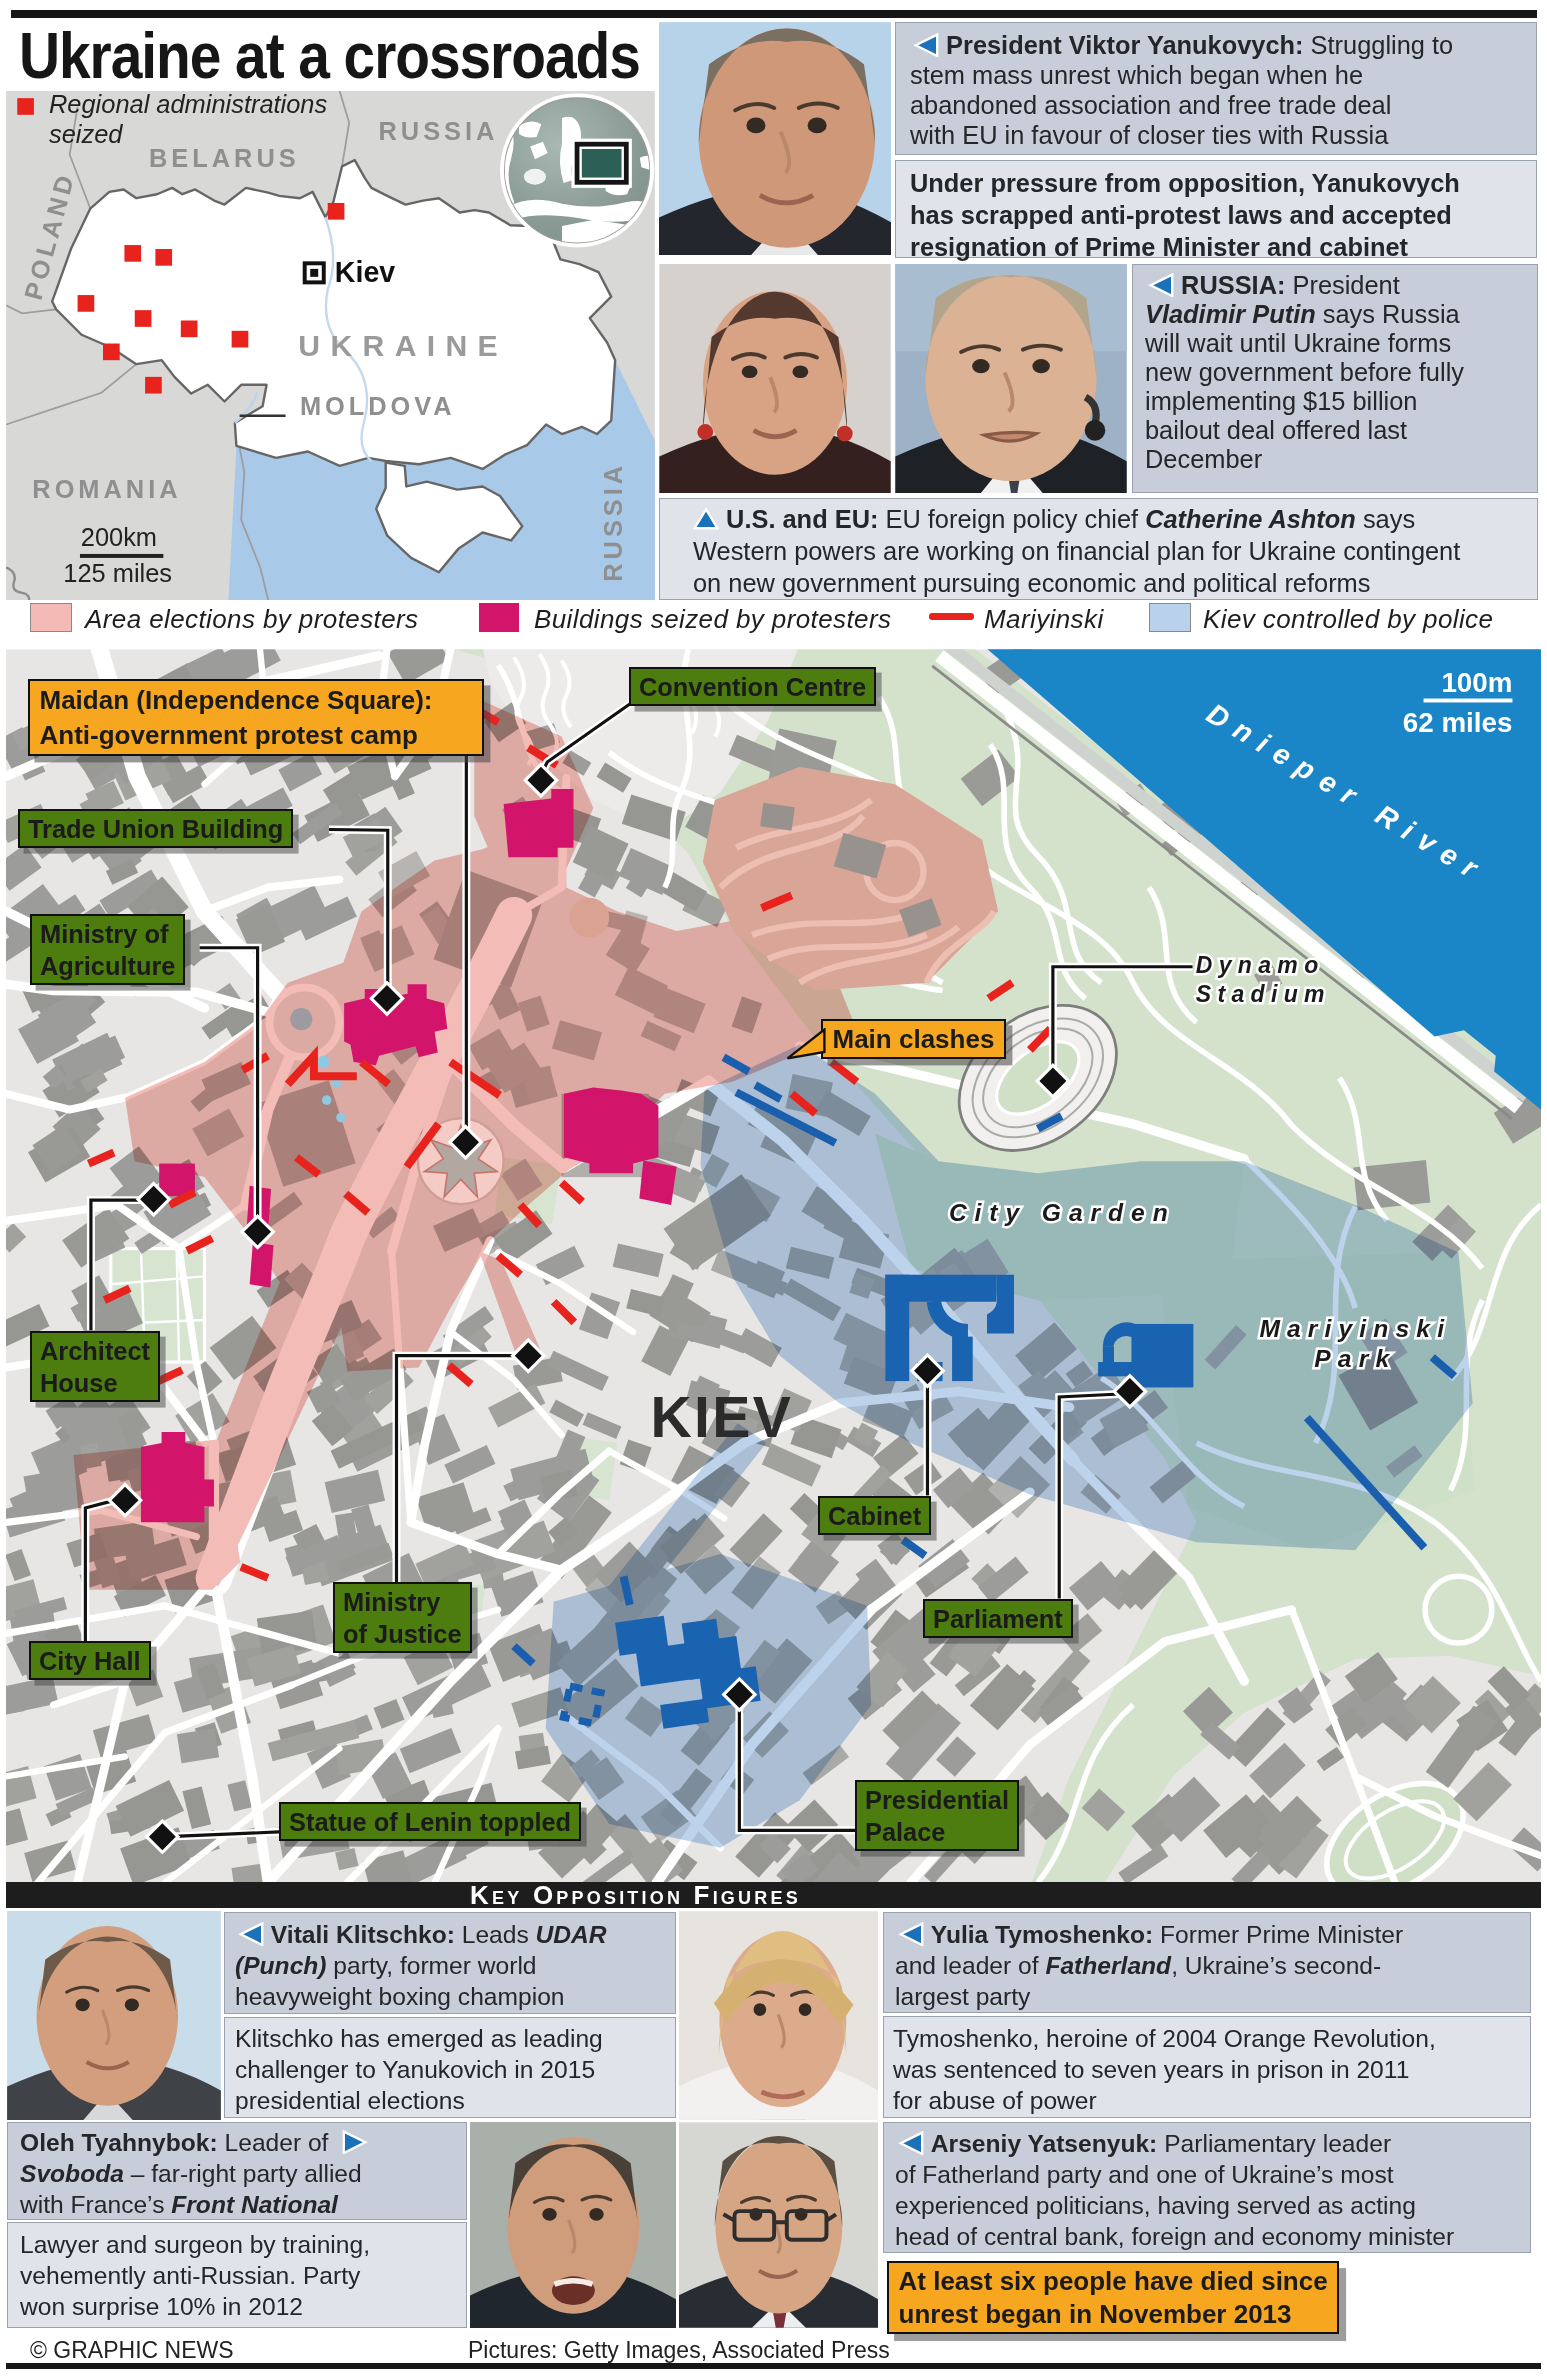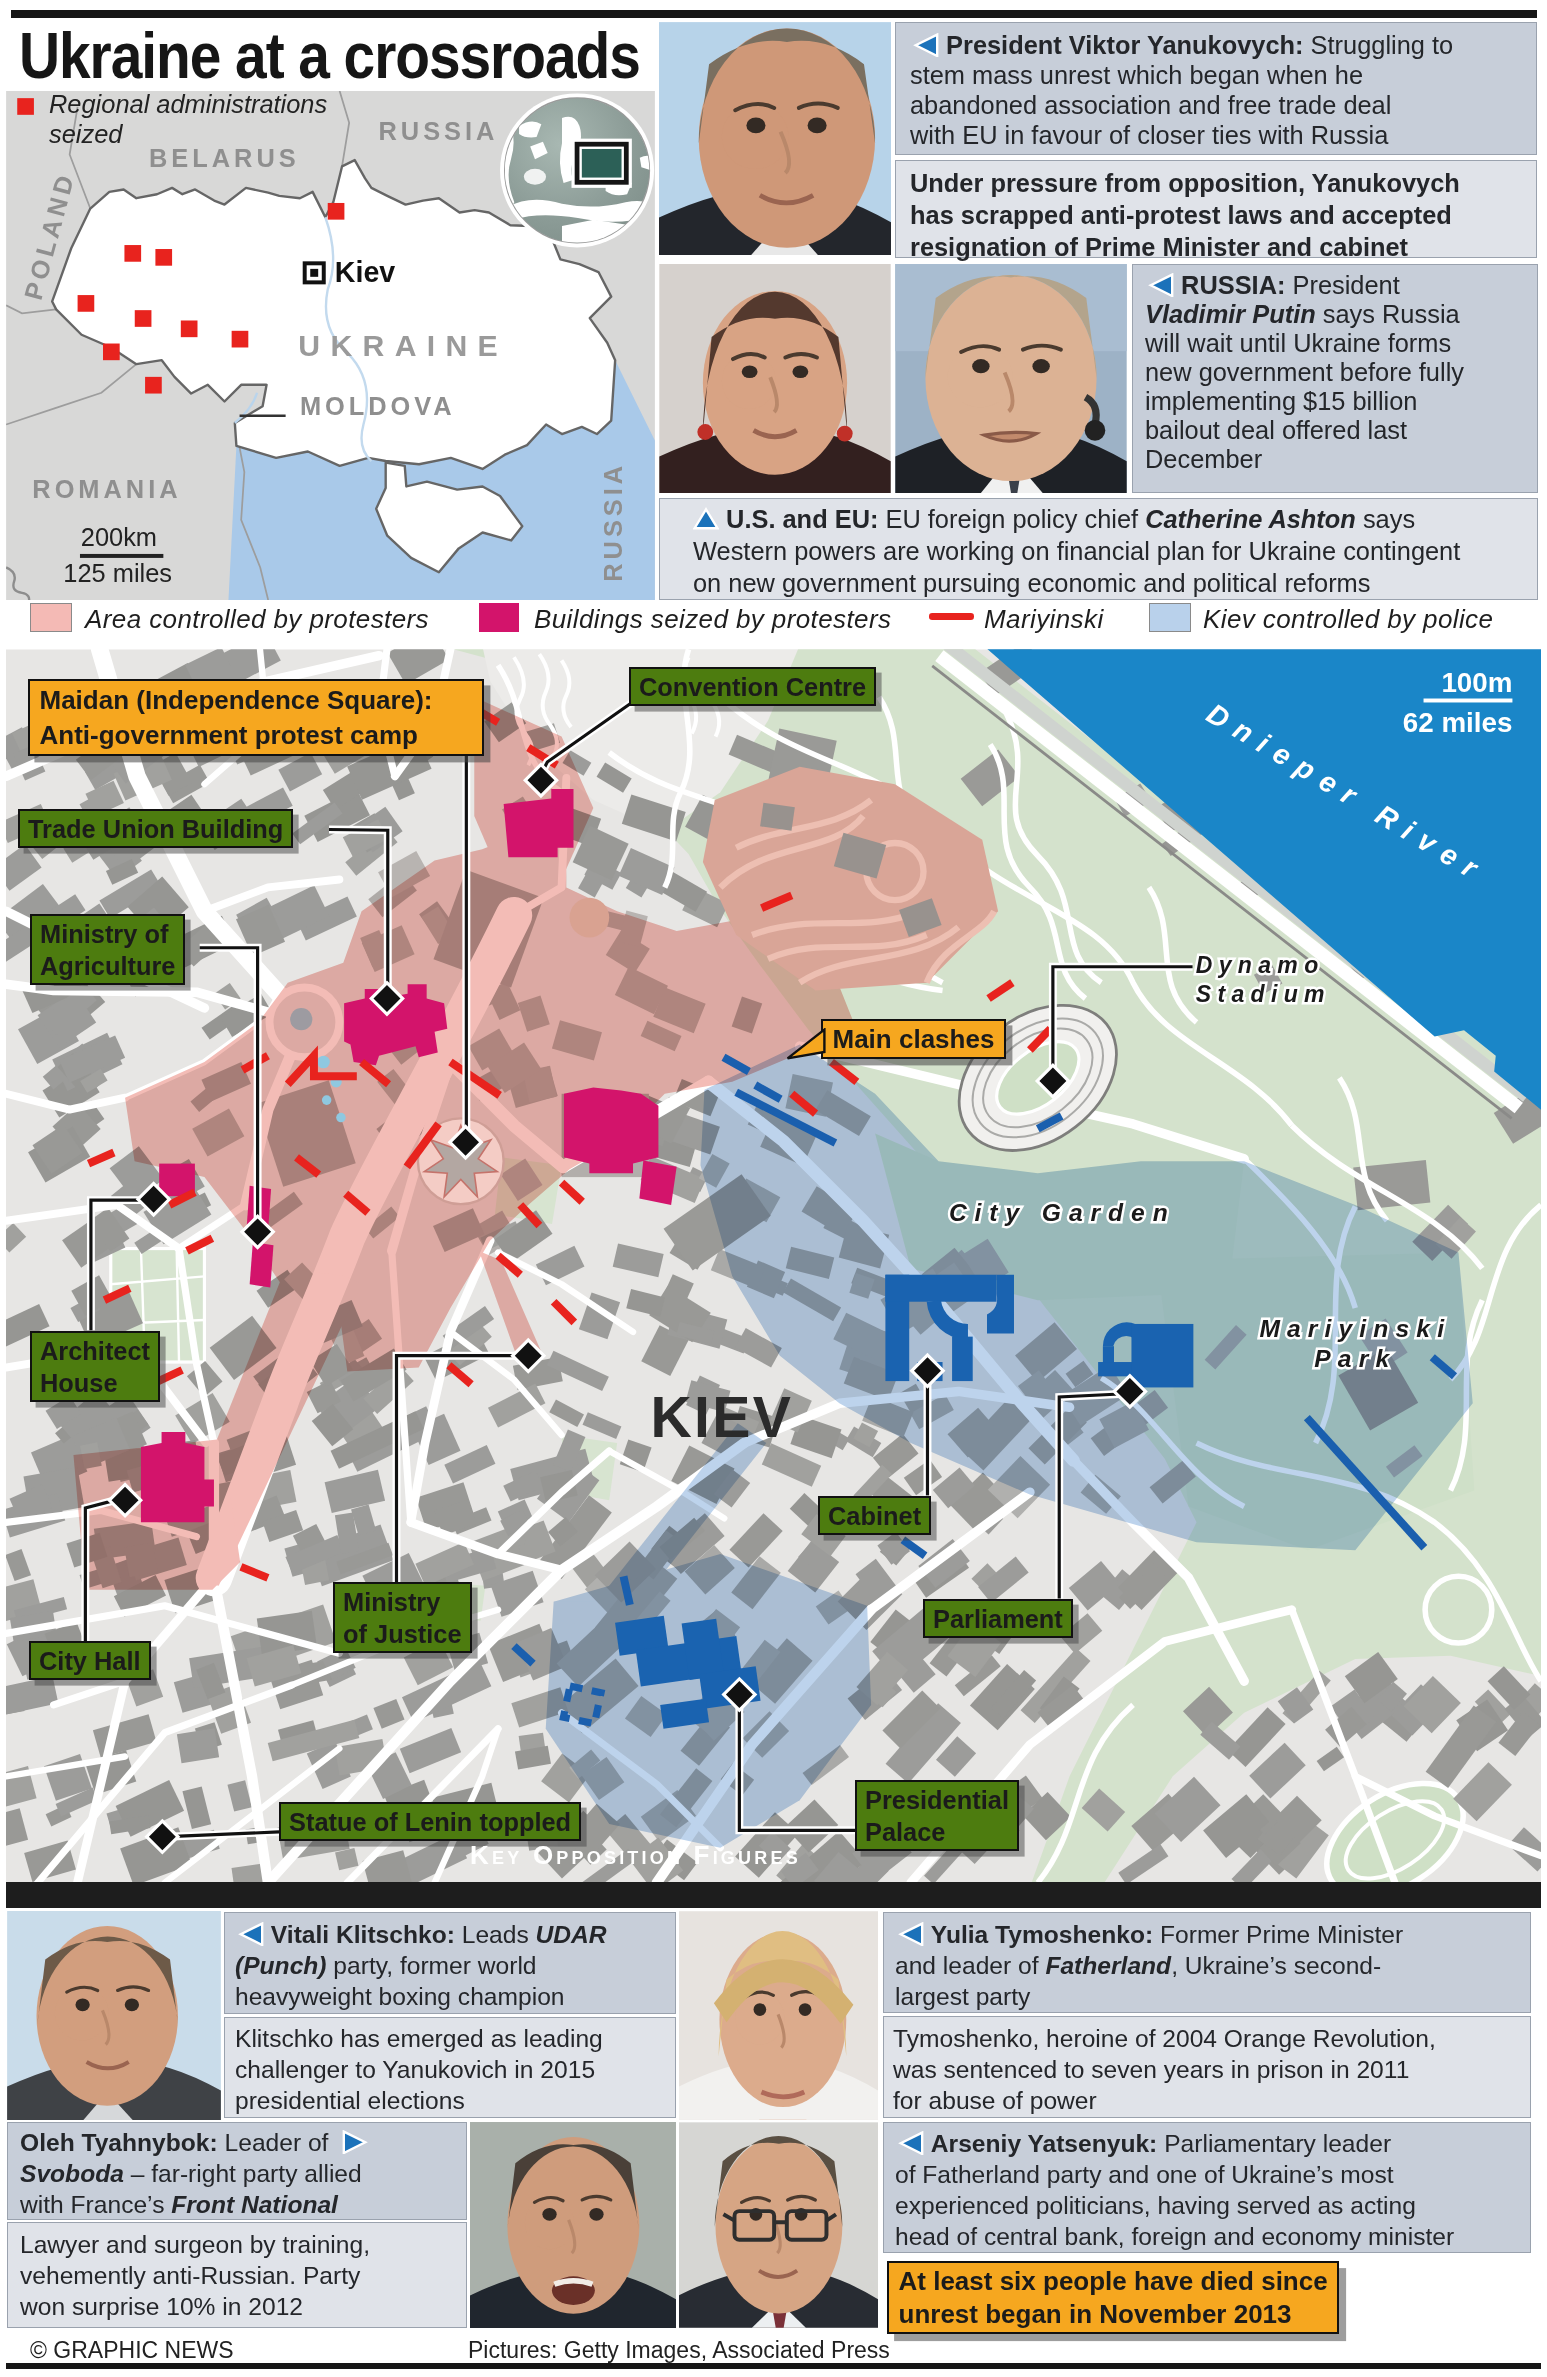--- a/index.html
+++ b/index.html
@@ -197,21 +197,21 @@
 <div class="ptx" style="left:1145px;top:271px;line-height:29px"><svg width="29" height="24.6" viewBox="0 0 36 31" style="vertical-align:-3.2px">
       <path d="M34 2 7 15.5 34 29Z" fill="#1b72ba" stroke="#fff" stroke-width="3"></path>
     </svg> <b>RUSSIA:</b> President<br><b><i>Vladimir Putin</i></b> says Russia<br>will wait until Ukraine forms<br>new government before fully<br>implementing $15 billion<br>bailout deal offered last<br>December</div>
 
 <div class="panel plight" style="left:659px;top:498px;width:879px;height:102px"></div>
 <div class="ptx" style="left:693px;top:503px;line-height:32px"><svg width="26" height="24" viewBox="0 0 33 30" style="vertical-align:-2.4px">
       <path d="M2 28 16.5 4 31 28Z" fill="#1b72ba" stroke="#fff" stroke-width="3"></path>
     </svg> <b>U.S. and EU:</b> EU foreign policy chief <b><i>Catherine Ashton</i></b> says<br>Western powers are working on financial plan for Ukraine contingent<br>on new government pursuing economic and political reforms</div>
 
 <div class="abs" style="left:30px;top:603px;width:42px;height:29px;background:#f4bab5;border:1.6px solid #8a8a8a"></div>
-<div class="t" style="left:85px;top:604px;font-size:26px;font-style:italic;letter-spacing:0.4px">Area controlled by protesters</div>
+<div class="t" style="left:85px;top:604px;font-size:26px;font-style:italic;letter-spacing:0.4px">Area elections by protesters</div>
 
 <div class="abs" style="left:479px;top:603px;width:40px;height:29px;background:#d3146b"></div>
 <div class="t" style="left:534px;top:604px;font-size:26px;font-style:italic;letter-spacing:0.4px">Buildings seized by protesters</div>
 
 <div class="abs" style="left:929px;top:613px;width:45px;height:7.1px;background:#e8231e;border-radius:3.2px"></div>
 <div class="t" style="left:984px;top:604px;font-size:26px;font-style:italic;letter-spacing:0.4px">Mariyinski</div>
 
 <div class="abs" style="left:1149px;top:603px;width:42px;height:29px;background:#b9d1eb;border:1.6px solid #8a8a8a"></div>
 <div class="t" style="left:1203px;top:604px;font-size:26px;font-style:italic;letter-spacing:0.4px">Kiev controlled by police</div>
 
@@ -1135,21 +1135,21 @@
 
 <div class="lbox" style="left:818px;top:1496px">Cabinet</div>
 
 <div class="lbox" style="left:923px;top:1599px">Parliament</div>
 
 <div class="lbox" style="left:855px;top:1780px">Presidential<br>Palace</div>
 
 <div class="lbox" style="left:279px;top:1802px">Statue of Lenin toppled</div>
 
 <div class="abs" style="left:6.4px;top:1882px;width:1535px;height:26px;background:#1d1d1d"></div>
-<div class="t" style="left:0;top:1842px;width:1271px;text-align:center;color:#fff;font-weight:bold;font-size:26px;line-height:26px;font-variant:small-caps;letter-spacing:3.2px">Key Opposition Figures</div>
+<div class="t" style="left:0;top:1882px;width:1271px;text-align:center;color:#fff;font-weight:bold;font-size:26px;line-height:26px;font-variant:small-caps;letter-spacing:3.2px">Key Opposition Figures</div>
 
 <svg class="abs" style="left:7.1px;top:1911px" width="214" height="209" viewBox="0 0 269 263">
 <rect width="269" height="263" fill="#c9dcea"></rect>
 
 <ellipse cx="126" cy="233" rx="37" ry="57" fill="#d29e7e"></ellipse>
 <path d="M0,263 L0,221 Q81,184 134,189 Q194,184 269,226 L269,263 Z" fill="#3f4246"></path>
 <path d="M96,263 L126,228 L158,263 Z" fill="#d6d8da"></path>
 <ellipse cx="126" cy="132" rx="89" ry="113" fill="#d29e7e"></ellipse>
 <ellipse cx="94" cy="129" rx="34" ry="34" fill="#d29e7e" opacity="0.5"></ellipse>
 <path d="M38,143 A89,124 0 0 1 215,143 L205,61 Q166,32 126,39 Q86,32 48,61 Z" fill="#6d5a48"></path>

